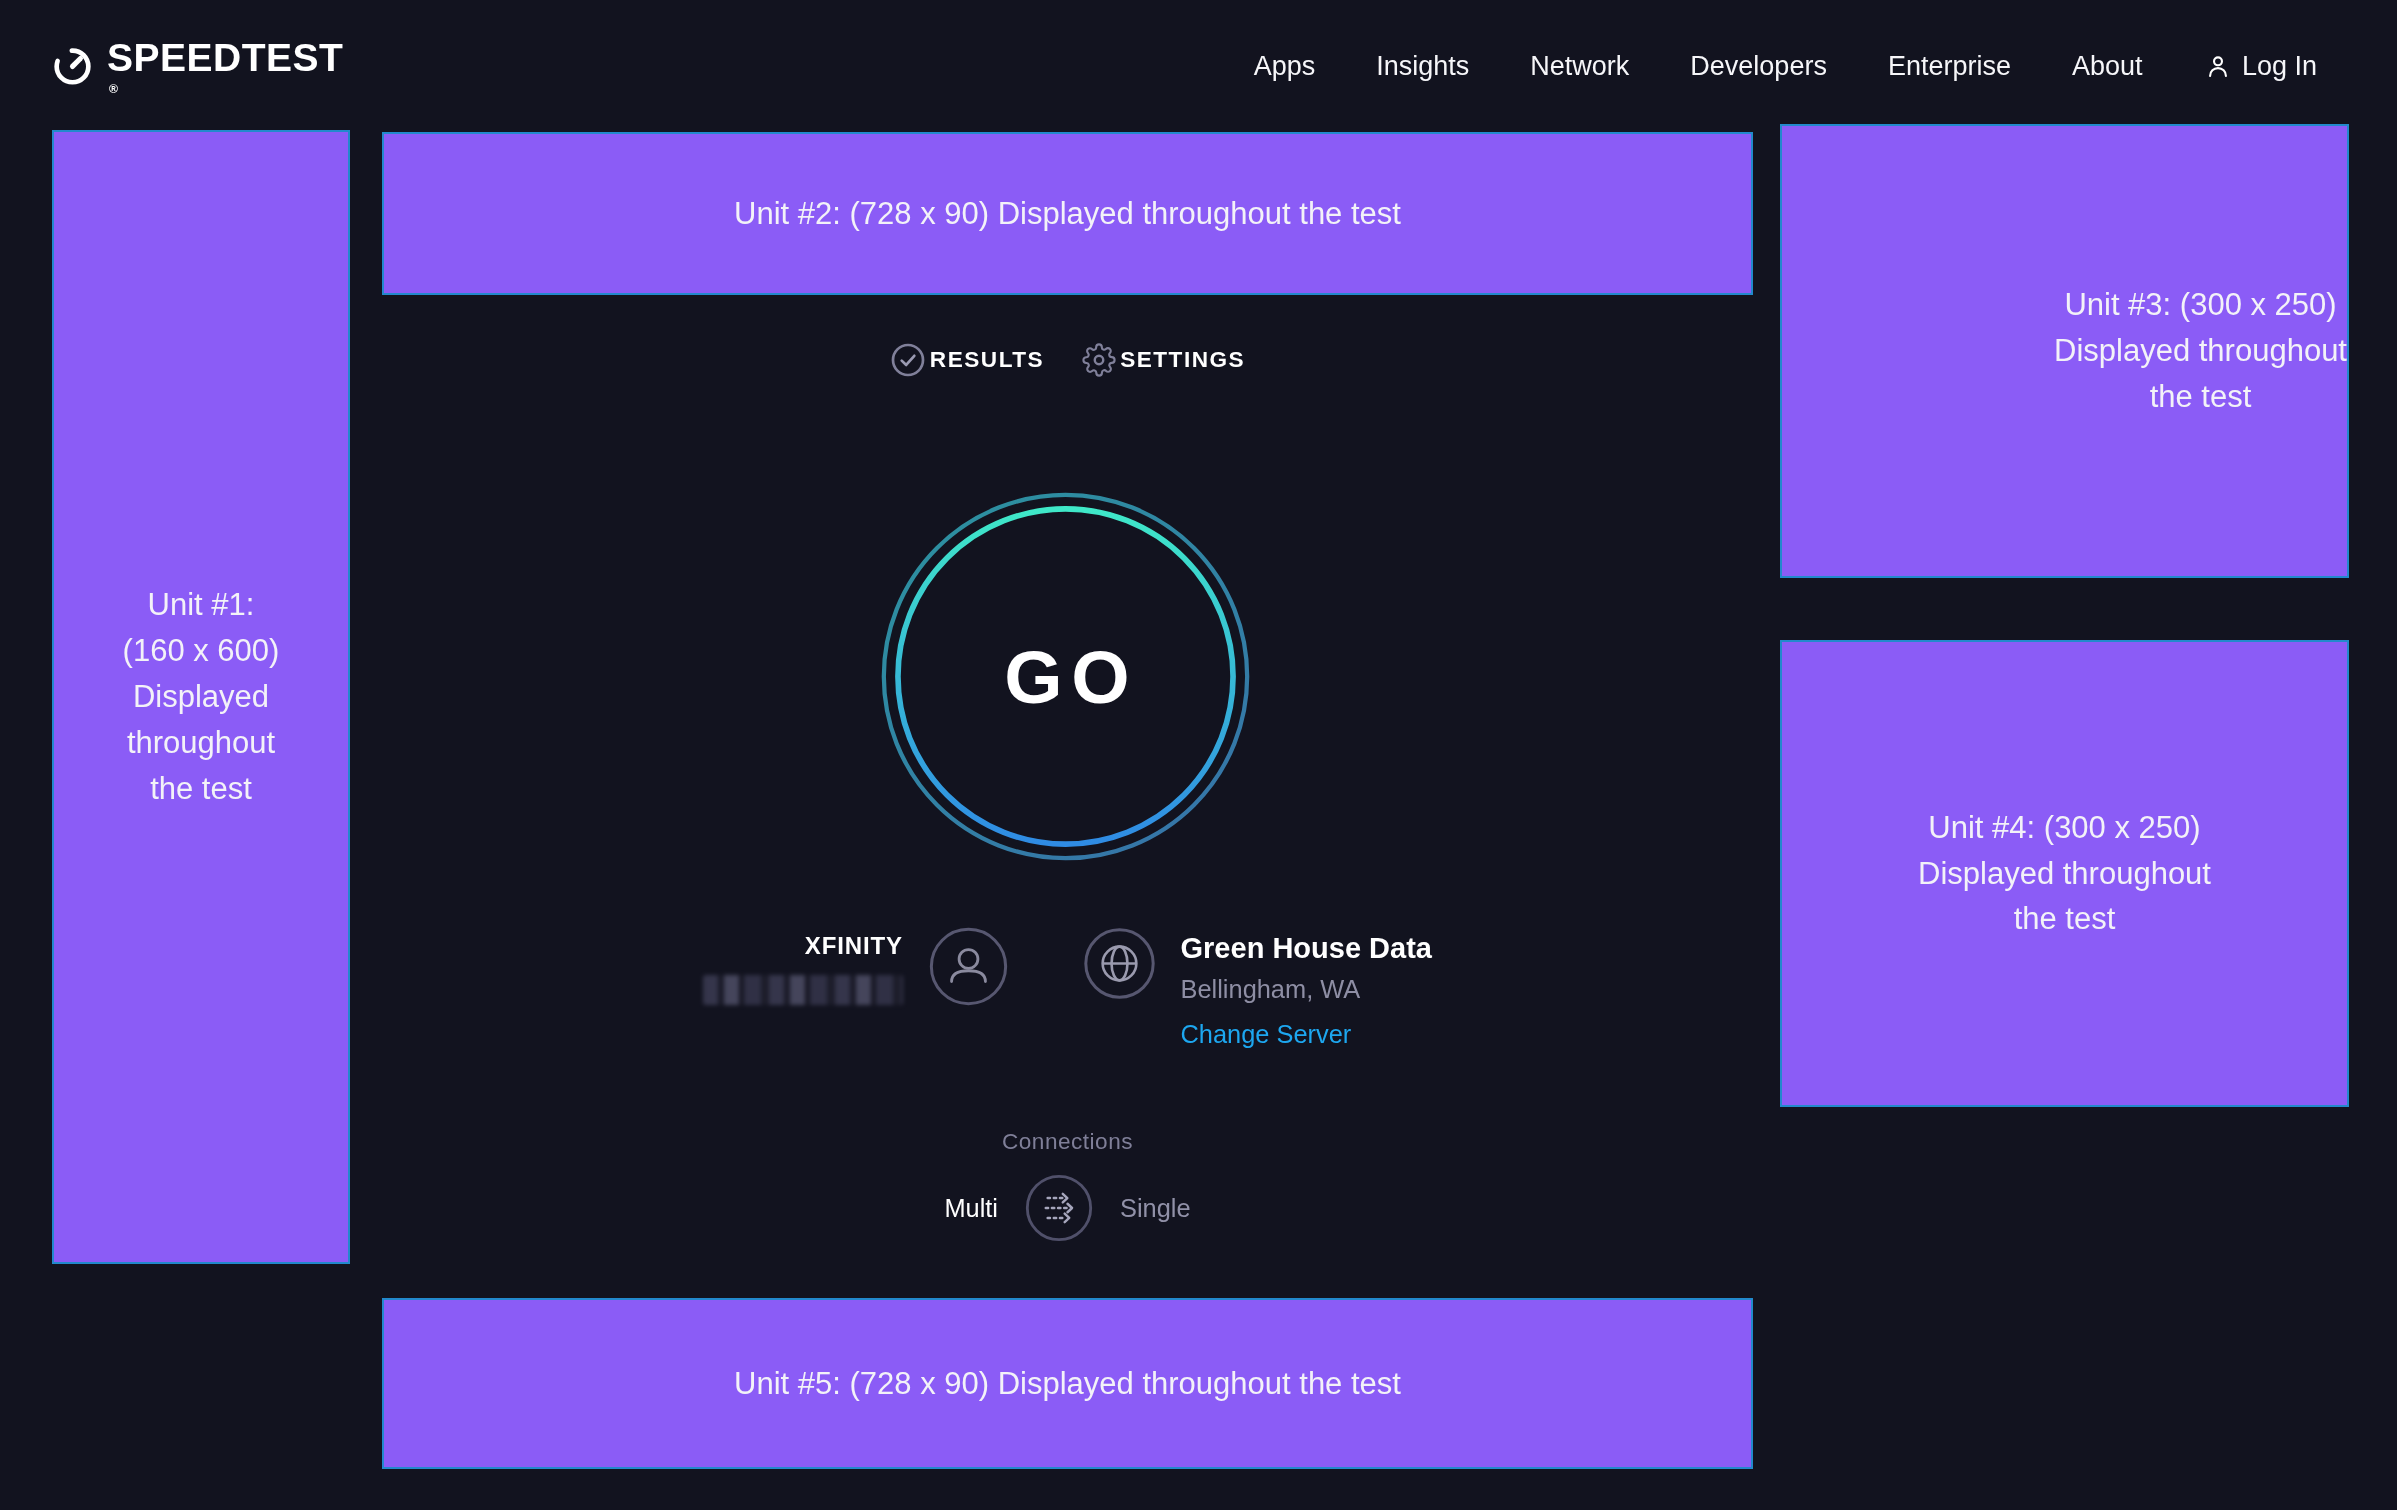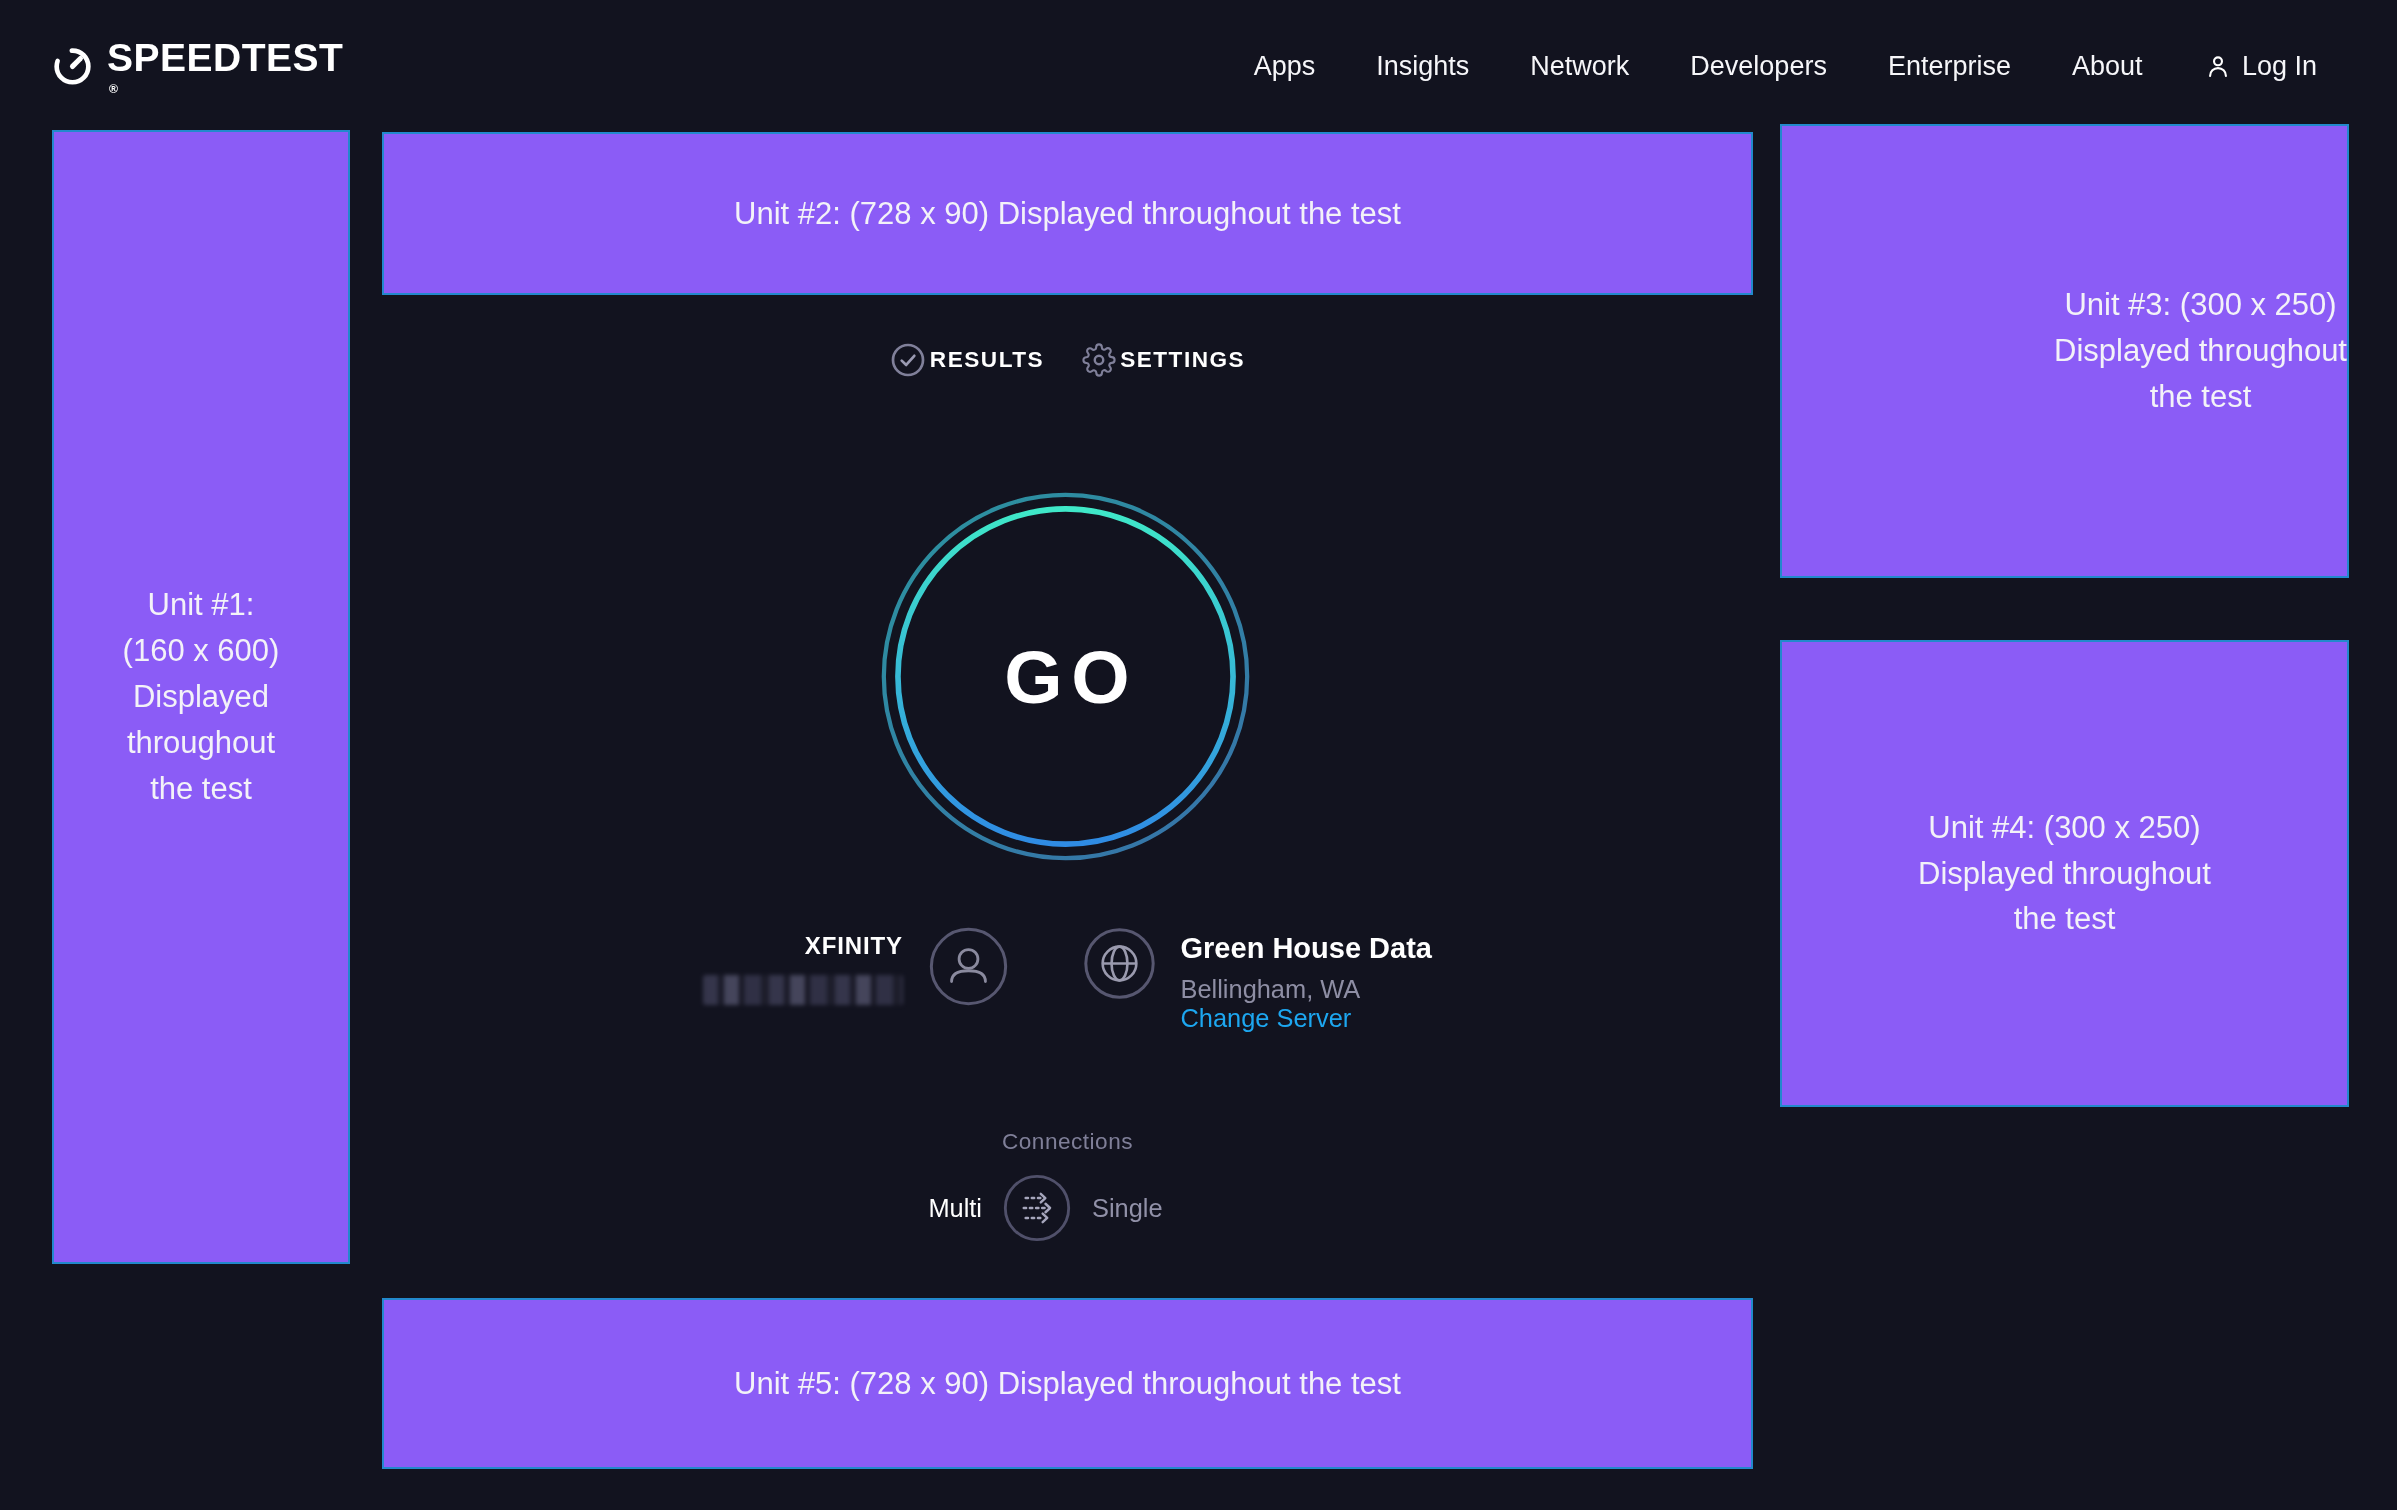--- a/index.html
+++ b/index.html
@@ -77,30 +77,30 @@
       #41415a 0 15px, #1c1c2a 15px 21px, #565670 21px 36px,
       #181824 36px 41px, #3a3a52 41px 58px, #20202e 58px 66px);
     filter:blur(1.9px); opacity:0.75; border-radius:2.8px;
   }
   .badge { flex:0 0 auto; }
   .person-badge { margin-left:26px; }
   .globe-badge { margin-left:75px; }
   .server-block { text-align:left; margin-left:24.5px; margin-top:4.7px; }
   .server-name { font-size:29px; font-weight:600; color:#fff; }
   .server-loc { font-size:25.4px; color:#8e8ea4; margin-top:10.4px; }
-  .change-server { font-size:25.4px; color:#1da7f0; cursor:pointer; display:inline-block; }
+  .change-server { font-size:25.4px; color:#1da7f0; margin-top:16px; cursor:pointer; display:inline-block; }
 
   
   .connections-label {
     position:absolute; top:1129px; left:382px; width:1371px;
     text-align:center; font-size:22.6px; color:#7f7f98; letter-spacing:0.5px;
   }
   .mode-row {
-    position:absolute; top:1173px; left:360px; width:1371px;
-    display:flex; justify-content:center; align-items:center; gap:20px;
+    position:absolute; top:1173px; left:382px; width:1371px;
+    display:flex; justify-content:center; align-items:center; gap:26px;
   }
   .mode-option { font-size:25.4px; cursor:pointer; }
   .mode-multi { color:#ffffff; font-weight:500; }
   .mode-single { color:#9191a8; }
   .mode-toggle { cursor:pointer; display:block; }
 </style>
 </head>
 <body>
 
 <div class="stage">

